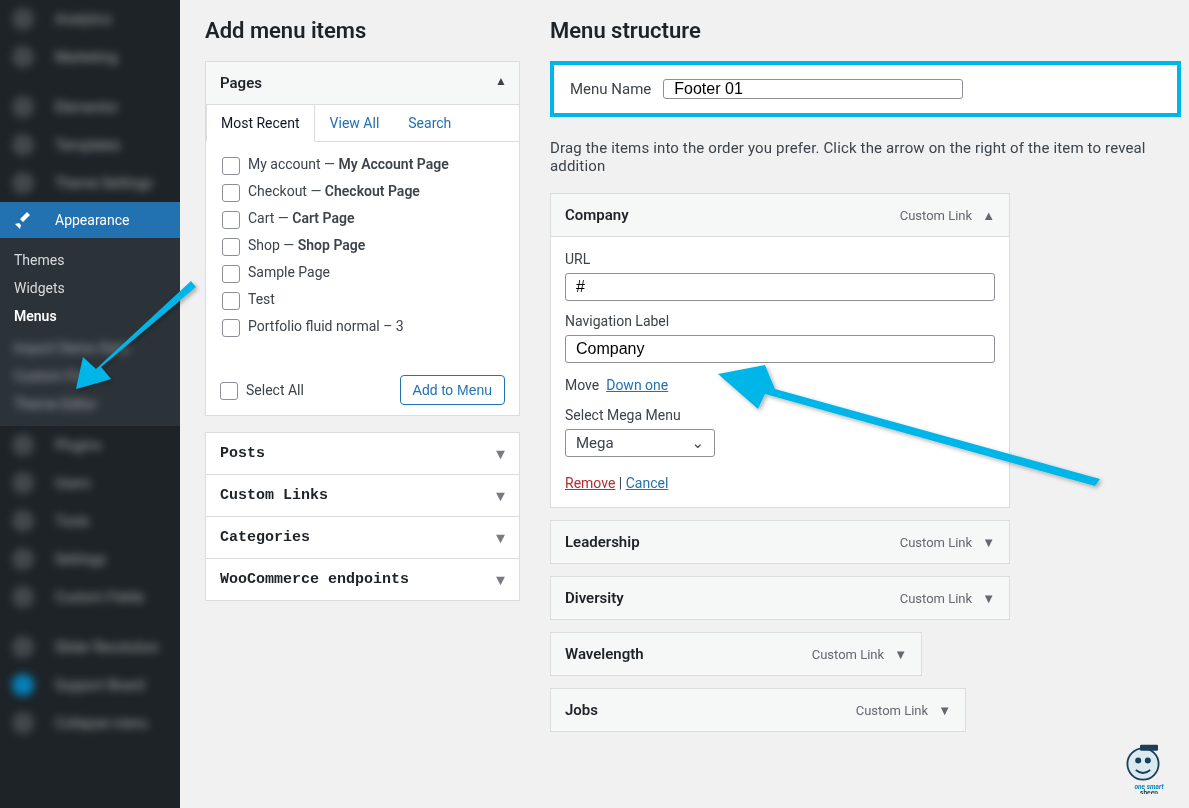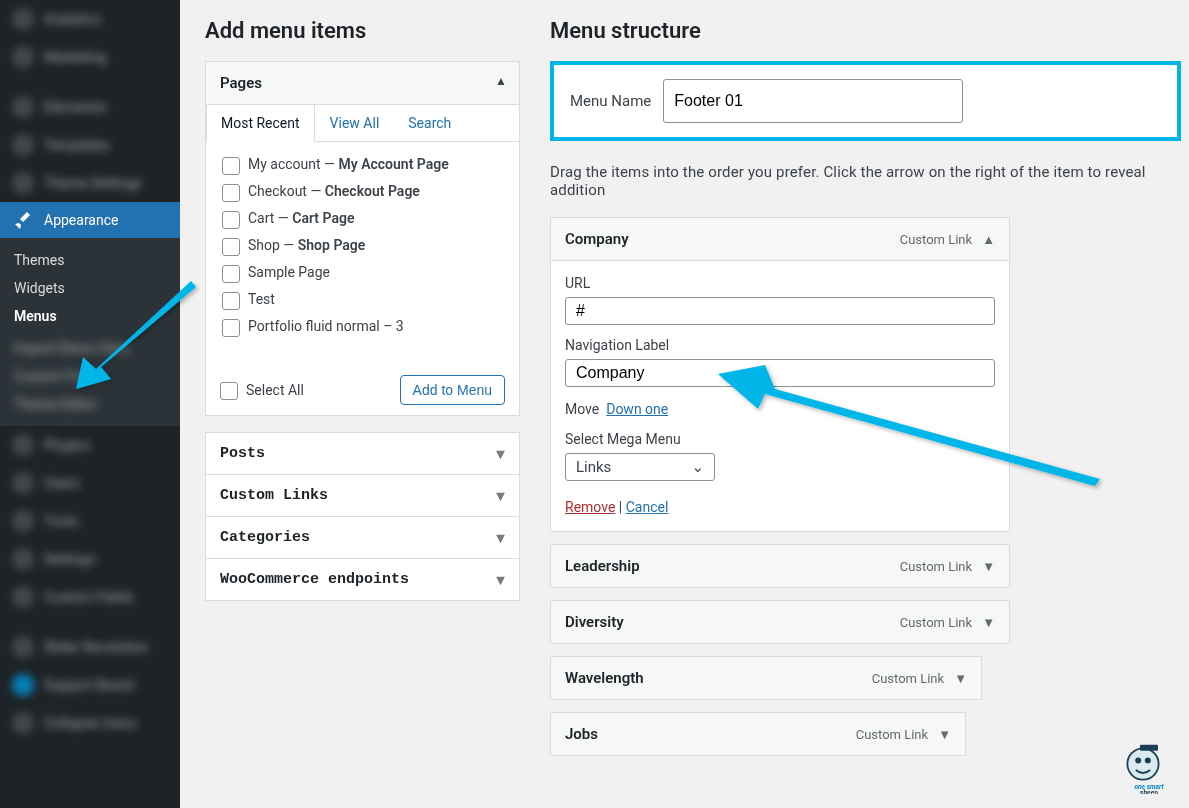--- a/index.html
+++ b/index.html
@@ -1,21 +1,21 @@
 <!DOCTYPE html>
 <html><head>
 <meta charset="utf-8">
 <style>
   * { box-sizing: border-box; }
   html,body { margin:0; padding:0; font-family: -apple-system, BlinkMacSystemFont, "Segoe UI", Roboto, "Helvetica Neue", Arial, sans-serif; background:#f1f1f1; color:#3c434a; }
   .wrap { width:1189px; height:808px; position:relative; overflow:hidden; }
 
   
   .sidebar { position:absolute; left:0; top:0; width:180px; height:100%; background:#1d2327; color:#f0f0f1; }
-  .side-item { display:flex; align-items:center; gap:10px; padding:8px 12px; font-size:14px; color:#c9c9ca; filter:blur(4px); opacity:.8; }
+  .side-item { display:flex; align-items:center; gap:21px; padding:8px 12px; font-size:14px; color:#c9c9ca; filter:blur(4px); opacity:.8; }
   .side-dot { width:22px; height:22px; background:#4d5256; border-radius:50%; display:inline-block; }
   .side-item.active { background:#2271b1; color:#fff; filter:none; opacity:1; position:relative; }
   .side-item.active::after {
     content:""; position:absolute; right:-8px; top:50%; transform:translateY(-50%);
     border-top:8px solid transparent; border-bottom:8px solid transparent; border-right:8px solid #f1f1f1;
   }
   .side-sub { padding:8px 14px 8px 14px; font-size:14px; color:#d9dbdc; background:#2c3338; }
   .side-sub a { display:block; padding:6px 0; color:#d9dbdc; text-decoration:none; }
   .side-sub a.current { color:#fff; font-weight:600; }
 
@@ -48,21 +48,21 @@
   .btn-secondary { background:#fff; border:1px solid #2271b1; color:#2271b1; border-radius:4px; padding:6px 12px; font-size:14px; cursor:pointer; }
   .sel-all { display:flex; align-items:center; gap:8px; font-size:14px; }
 
   .collapsed { background:#fff; border:1px solid #dcdcde; padding:12px 14px; margin-bottom:0; position:relative; font-size:15px; font-weight:600; color:#1d2327;font-family:Liberation Mono, monospace; }
   .collapsed .tri { position:absolute; right:14px; top:14px; color:#787c82; }
   .collapsed + .collapsed { border-top:none; }
 
   
   .highlight-box { border:4px solid #00b6e8; background:#fff; padding:14px 16px; display:flex; align-items:center; gap:12px; }
   .ms-label { font-size:15px; color:#3c434a; }
-  .ms-input { width:300px; border:1px solid #8c8f94; padding:12px 10px; font-size:16px; border-radius:3px; }
+  .ms-input { width:300px; border:1px solid #8c8f94; padding:0 10px; font-size:16px; border-radius:3px; }
   .instruction { font-size:15px; color:#3c434a; margin:22px 0 18px; letter-spacing:.01em; }
 
   .mitem { border:1px solid #dcdcde; background:#f6f7f7; margin-bottom:12px; }
   .m-head { padding:12px 14px; font-size:15px; font-weight:600; color:#1d2327; display:flex; align-items:center; justify-content:space-between; cursor:pointer; }
   .m-type { font-size:13px; color:#646970; font-weight:400; display:flex; align-items:center; gap:10px; }
   .m-body { background:#fff; border-top:1px solid #dcdcde; padding:14px 14px 16px 14px; }
   .f-label { font-size:14px; color:#3c434a; margin-bottom:6px; }
   .f-input { width:100%; border:1px solid #8c8f94; border-radius:3px; padding:4px 10px; font-size:16px; }
   .move-line { margin:14px 0; font-size:14px; }
   .move-line a { color:#2271b1; }
@@ -248,21 +248,21 @@
           <input class="f-input" value="#" style="">
           <div style="height:12px"></div>
           <div class="f-label">Navigation Label</div>
           <input class="f-input" value="Company" style="">
           <div class="move-line">
             <span>Move</span>
             &nbsp;<a href="#">Down one</a>
           </div>
           <div class="f-label">Select Mega Menu</div>
           <div class="select-mm">
-            <span>Links</span>
+            <span>Mega</span>
             <span>⌄</span>
           </div>
           <div class="remove-cancel">
             <span class="remove">Remove</span>
             <span> | </span>
             <span class="cancel">Cancel</span>
           </div>
         </div>
       </div>
 
@@ -277,21 +277,21 @@
       </div>
       <div class="mitem" style="width:460px">
         <div class="m-head">
               <span>Diversity</span>
               <span class="m-type">
                 <span>Custom Link</span>
                 <span>▼</span>
               </span>
             </div>
       </div>
-      <div class="mitem" style="width:432px">
+      <div class="mitem" style="width:372px">
         <div class="m-head">
               <span>Wavelength</span>
               <span class="m-type">
                 <span>Custom Link</span>
                 <span>▼</span>
               </span>
             </div>
       </div>
       <div class="mitem" style="width:416px">
         <div class="m-head">

